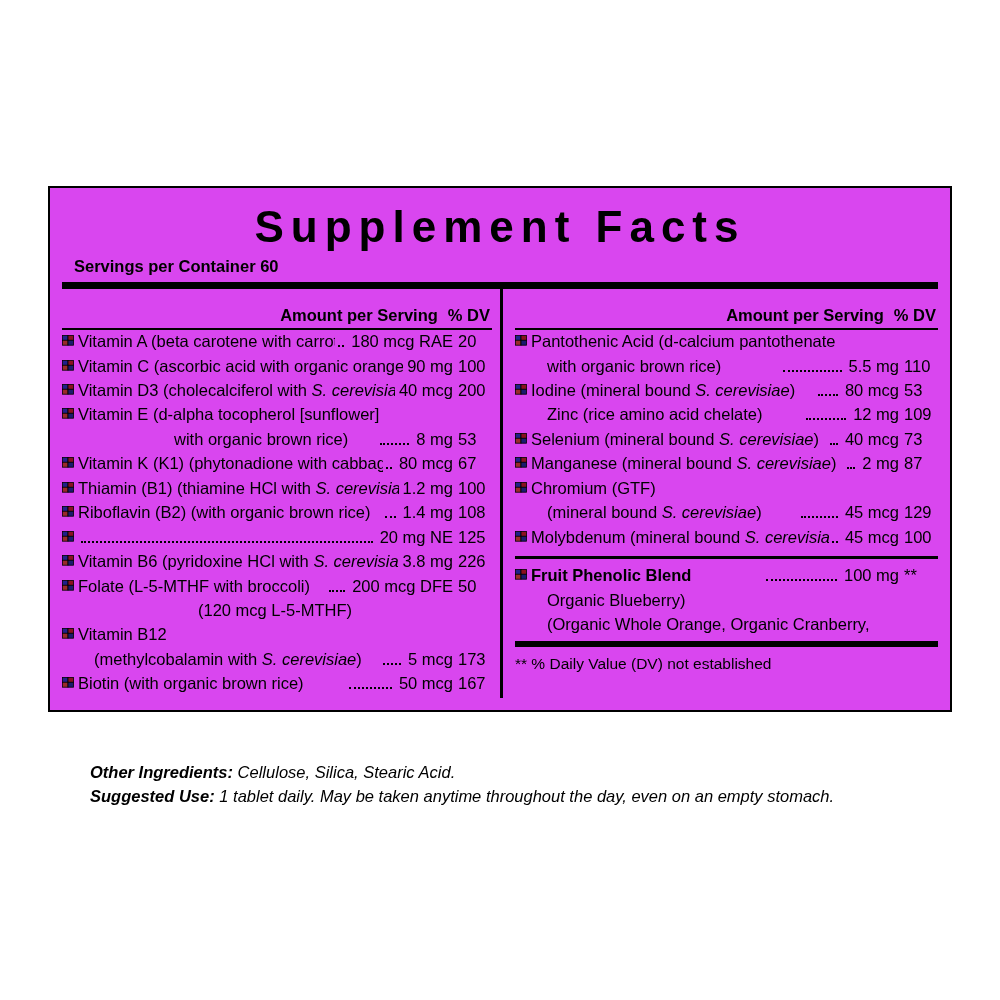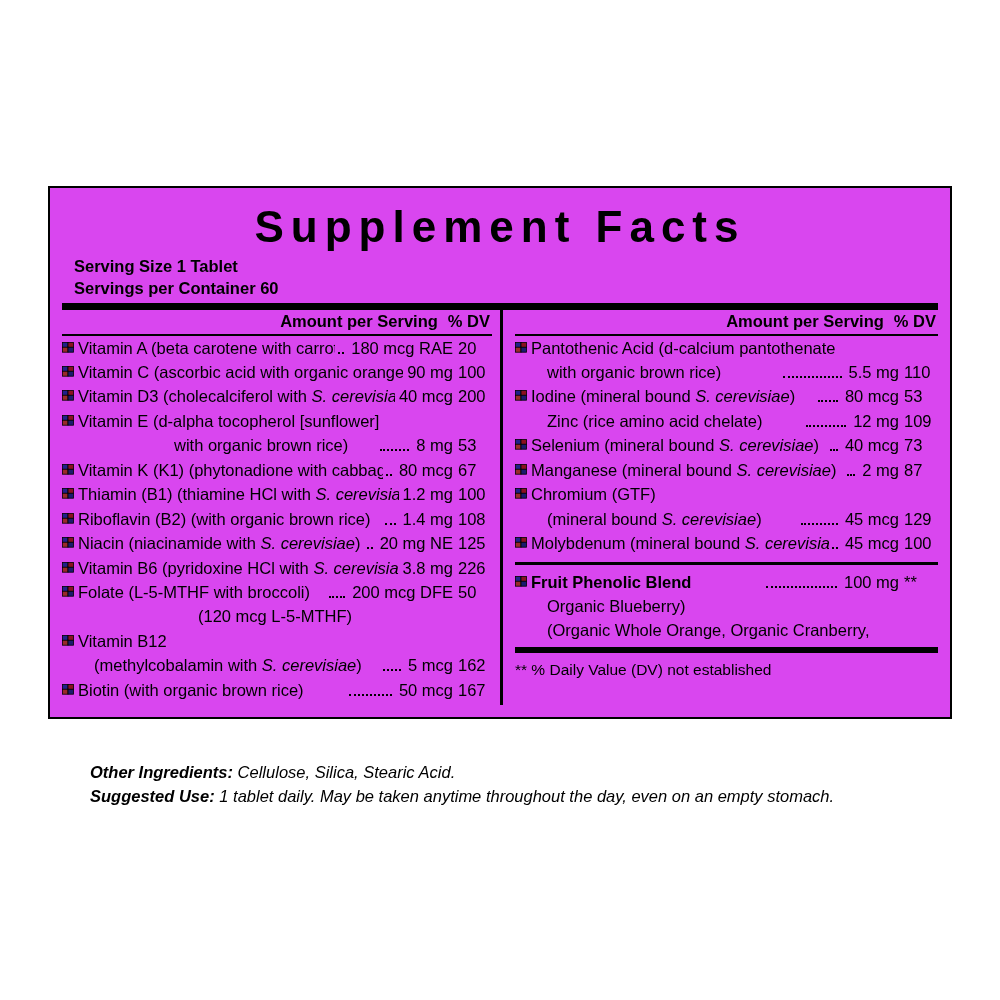--- a/index.html
+++ b/index.html
@@ -61,21 +61,21 @@
   }
   .col-right {
     width: 50%;
     padding-left: 12px;
     border-left: 3px solid #000;
   }
   .hdr {
     text-align: right;
     font-size: 16.5px;
     font-weight: bold;
-    padding: 2px 2px 3px 0;
+    padding: 17px 2px 3px 0;
   }
   .hdr .dv { margin-left: 10px; }
   .list {
     font-size: 16.5px;
     line-height: 1.30;
   }
   .row {
     display: flex;
     align-items: baseline;
     padding: 1.5px 0;
@@ -136,21 +136,20 @@
   .left-bottom-space { height: 2px; }
 </style>
 </head>
 <body>
 
 <div class="panel">
 
   <div class="sf-title">Supplement Facts</div>
 
   <div class="serving-block">
-    <div>Serving Size 1 Tablet</div>
     <div>Servings per Container 60</div>
   </div>
 
   <div class="rule-thick"></div>
 
   <div class="cols">
 
     <div class="col col-left">
       <div class="hdr">
         <span>Amount per Serving</span><span class="dv">% DV</span>
@@ -260,21 +259,20 @@
           </div>
           <div class="row">
             <span class="bullet">
               <svg width="13" height="11" viewBox="0 0 13 11">
                 <rect x="0.5" y="0.5" width="5.5" height="5" fill="#20208a" stroke="#000" stroke-width="0.8"></rect>
                 <rect x="6" y="0.5" width="5.5" height="5" fill="#8a1020" stroke="#000" stroke-width="0.8"></rect>
                 <rect x="0.5" y="5.2" width="5.5" height="5" fill="#9a2a2a" stroke="#000" stroke-width="0.8"></rect>
                 <rect x="6" y="5.2" width="5.5" height="5" fill="#1a1a6e" stroke="#000" stroke-width="0.8"></rect>
               </svg>
             </span>
-            <span class="txt">Niacin (niacinamide with <i>S. cerevisiae</i>)</span>
             <span class="rfill"></span>
             <span class="amt">20 mg NE</span>
             <span class="dvv">125</span>
           </div>
           <div class="row">
             <span class="bullet">
               <svg width="13" height="11" viewBox="0 0 13 11">
                 <rect x="0.5" y="0.5" width="5.5" height="5" fill="#20208a" stroke="#000" stroke-width="0.8"></rect>
                 <rect x="6" y="0.5" width="5.5" height="5" fill="#8a1020" stroke="#000" stroke-width="0.8"></rect>
                 <rect x="0.5" y="5.2" width="5.5" height="5" fill="#9a2a2a" stroke="#000" stroke-width="0.8"></rect>
@@ -316,21 +314,21 @@
             </span>
             <span class="txt">Vitamin B12</span>
             <span class="amt"></span>
             <span class="dvv"></span>
           </div>
           <div class="row">
             <span class="nob"></span>
             <span class="txt" style="padding-left: 16px;">(methylcobalamin with <i>S. cerevisiae</i>)</span>
             <span class="rfill"></span>
             <span class="amt">5 mcg</span>
-            <span class="dvv">162</span>
+            <span class="dvv">173</span>
           </div>
           <div class="row">
             <span class="bullet">
               <svg width="13" height="11" viewBox="0 0 13 11">
                 <rect x="0.5" y="0.5" width="5.5" height="5" fill="#20208a" stroke="#000" stroke-width="0.8"></rect>
                 <rect x="6" y="0.5" width="5.5" height="5" fill="#8a1020" stroke="#000" stroke-width="0.8"></rect>
                 <rect x="0.5" y="5.2" width="5.5" height="5" fill="#9a2a2a" stroke="#000" stroke-width="0.8"></rect>
                 <rect x="6" y="5.2" width="5.5" height="5" fill="#1a1a6e" stroke="#000" stroke-width="0.8"></rect>
               </svg>
             </span>

